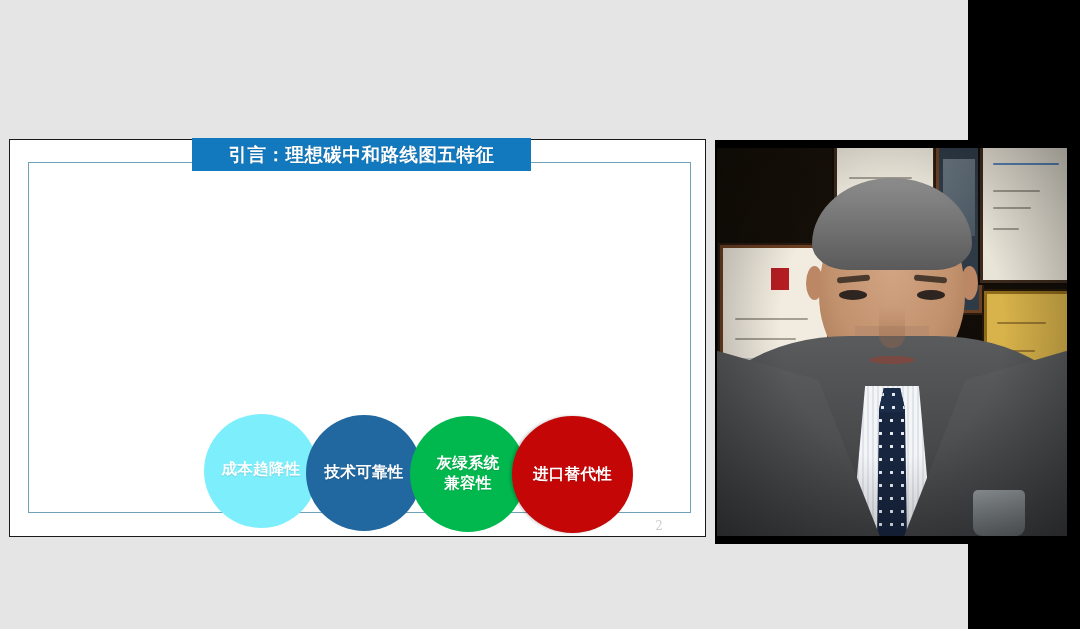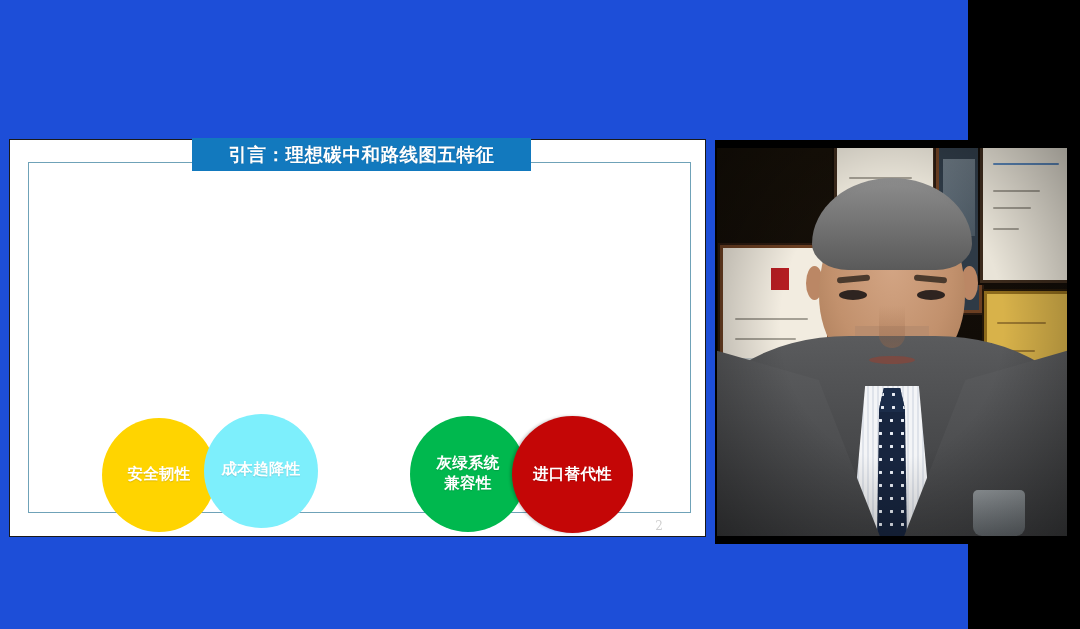--- a/index.html
+++ b/index.html
@@ -11,21 +11,21 @@
     width: 1080px;
     height: 629px;
     overflow: hidden;
     font-family: "DejaVu Sans", "Liberation Sans", sans-serif;
   }
 
   #stage {
     position: relative;
     width: 968px;
     height: 629px;
-    background: #1d4ed8;
+    background: #e5e5e5;
   }
 
   
   #slide {
     position: absolute;
     left: 10px;
     top: 140px;
     width: 695px;
     height: 396px;
     background: #ffffff;
@@ -323,25 +323,25 @@
 
   <div id="slide">
 
     <div id="slide-frame"></div>
 
     <div id="slide-title-banner">
       <span class="title-text">引言：理想碳中和路线图五特征</span>
     </div>
 
     <div id="circle-row">
-      <div class="circle circle-0">
-        <span class="clabel">安全韧性</span>
-      </div>
       <div class="circle circle-1">
         <span class="clabel">成本趋降性</span>
+      </div>
+      <div class="circle circle-2">
+        <span class="clabel">技术可靠性</span>
       </div>
       <div class="circle circle-3">
         <span class="clabel">灰绿系统<br>兼容性</span>
       </div>
       <div class="circle circle-4">
         <span class="clabel">进口替代性</span>
       </div>
     </div>
 
     <div id="page-number">2</div>

